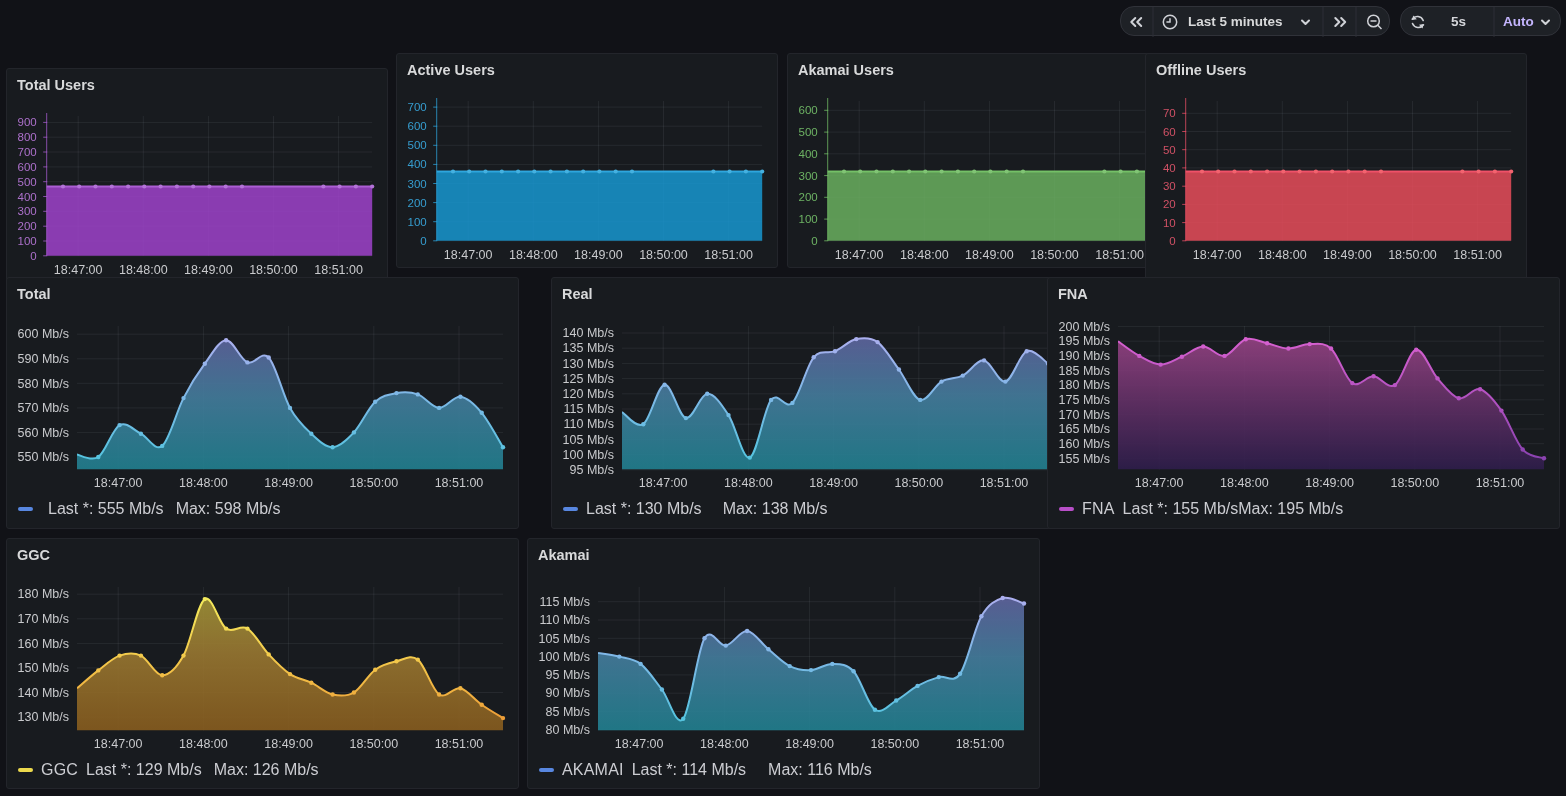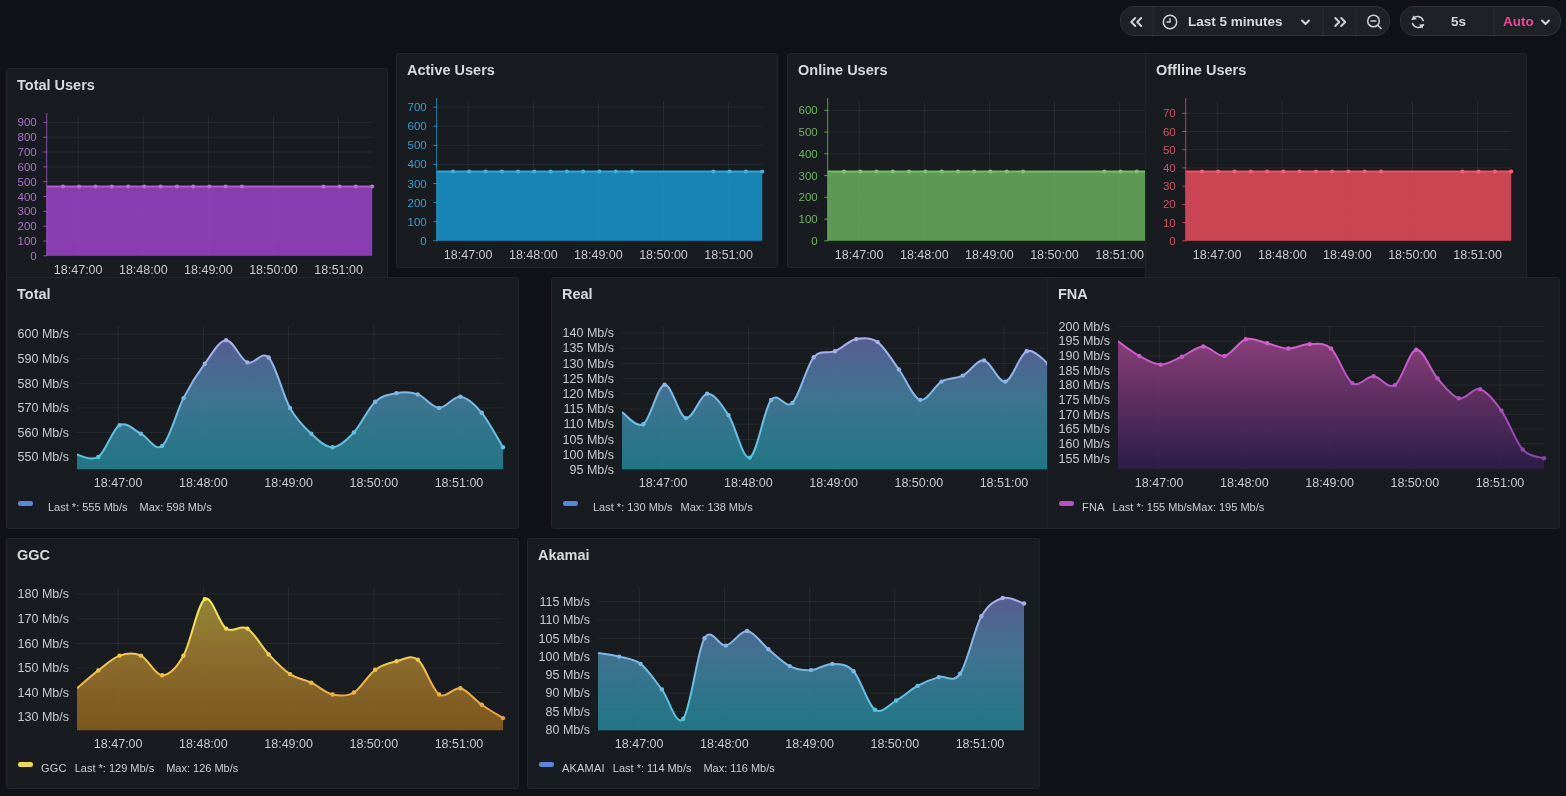--- a/index.html
+++ b/index.html
@@ -1,18 +1,18 @@
 <!DOCTYPE html>
 <html><head><meta charset="utf-8"><style>
 *{margin:0;padding:0;box-sizing:border-box}
 html,body{width:1566px;height:796px;background:#111217;font-family:"Liberation Sans",sans-serif;overflow:hidden;position:relative}
 .panel{position:absolute;background:#181b1f;border:1px solid #23252b;border-radius:3px}
 .ptitle{position:absolute;left:0;right:0;top:6px;text-align:left;padding-left:10px;font-size:14.5px;font-weight:700;color:#d8d9da;line-height:20px}
 .tbgroup{position:absolute;top:6px;height:30px;background:#1e2126;border:1px solid #303239;border-radius:14px}
-.legend{position:absolute;left:11px;top:223px;height:16px;display:flex;font-size:11px;color:#cccdd2}
+.legend{position:absolute;left:11px;top:223px;height:16px;display:flex;align-items:center;font-size:16px;color:#cccdd2}
 .sw{display:inline-block;width:15px;height:4.5px;border-radius:2.2px;margin-right:8px}
 .lname{margin-right:8px;letter-spacing:0.2px}
 .lval{}
 </style></head>
 <body>
 
 <div class="tbgroup" style="left:1120px;width:270px">
   <svg width="270" height="30" style="position:absolute;left:0;top:0">
     <line x1="32" x2="32" y1="0" y2="30" stroke="#2c2f36"></line>
     <line x1="202" x2="202" y1="0" y2="30" stroke="#2c2f36"></line>
@@ -43,21 +43,21 @@
     </g>
     <g fill="#d0d2d7">
         <path d="M12.2,8.6 L11.1,13.1 L15.8,12.3 Z"></path>
         <path d="M21.6,21.4 L22.6,16.9 L18,17.7 Z"></path>
       </g>
     <g stroke="#d0d2d7" stroke-width="2" fill="none" stroke-linecap="round" stroke-linejoin="round">
       <polyline points="141,13.5 144.5,17 148,13.5"></polyline>
     </g>
   </svg>
   <span style="position:absolute;left:50px;top:7px;font-size:13.5px;font-weight:600;color:#d5d6da">5s</span>
-  <span style="position:absolute;left:102px;top:7px;font-size:13.5px;font-weight:600;color:#ec4899">Auto</span>
+  <span style="position:absolute;left:102px;top:7px;font-size:13.5px;font-weight:600;color:#c4b5fd">Auto</span>
 </div>
 
 <div class="panel" style="left:6px;top:68px;width:382px;height:215px">
     <div class="ptitle">Total Users</div>
     <svg width="382" height="215" style="position:absolute;left:0;top:0" font-family="Liberation Sans, sans-serif">
       <line x1="39.7" x2="365.2" y1="186.8" y2="186.8" stroke="rgba(204,212,228,0.08)" stroke-width="1"></line>
       <line x1="39.7" x2="365.2" y1="172.0" y2="172.0" stroke="rgba(204,212,228,0.08)" stroke-width="1"></line>
       <line x1="39.7" x2="365.2" y1="157.2" y2="157.2" stroke="rgba(204,212,228,0.08)" stroke-width="1"></line>
       <line x1="39.7" x2="365.2" y1="142.3" y2="142.3" stroke="rgba(204,212,228,0.08)" stroke-width="1"></line>
       <line x1="39.7" x2="365.2" y1="127.5" y2="127.5" stroke="rgba(204,212,228,0.08)" stroke-width="1"></line>
@@ -169,21 +169,21 @@
       <text x="29.700000000000003" y="76.2" text-anchor="end" fill="#38a8de" font-size="11.5" fill-opacity="0.92">600</text>
       <text x="29.700000000000003" y="57.1" text-anchor="end" fill="#38a8de" font-size="11.5" fill-opacity="0.92">700</text>
       <text x="71.2" y="204.5" text-anchor="middle" fill="#c9cacd" font-size="12.5">18:47:00</text>
       <text x="136.3" y="204.5" text-anchor="middle" fill="#c9cacd" font-size="12.5">18:48:00</text>
       <text x="201.4" y="204.5" text-anchor="middle" fill="#c9cacd" font-size="12.5">18:49:00</text>
       <text x="266.5" y="204.5" text-anchor="middle" fill="#c9cacd" font-size="12.5">18:50:00</text>
       <text x="331.6" y="204.5" text-anchor="middle" fill="#c9cacd" font-size="12.5">18:51:00</text>
     </svg>
   </div>
 <div class="panel" style="left:787px;top:53px;width:382px;height:215px">
-    <div class="ptitle">Online Users</div>
+    <div class="ptitle">Akamai Users</div>
     <svg width="382" height="215" style="position:absolute;left:0;top:0" font-family="Liberation Sans, sans-serif">
       <line x1="39.7" x2="365.2" y1="186.8" y2="186.8" stroke="rgba(204,212,228,0.08)" stroke-width="1"></line>
       <line x1="39.7" x2="365.2" y1="165.1" y2="165.1" stroke="rgba(204,212,228,0.08)" stroke-width="1"></line>
       <line x1="39.7" x2="365.2" y1="143.3" y2="143.3" stroke="rgba(204,212,228,0.08)" stroke-width="1"></line>
       <line x1="39.7" x2="365.2" y1="121.6" y2="121.6" stroke="rgba(204,212,228,0.08)" stroke-width="1"></line>
       <line x1="39.7" x2="365.2" y1="99.8" y2="99.8" stroke="rgba(204,212,228,0.08)" stroke-width="1"></line>
       <line x1="39.7" x2="365.2" y1="78.1" y2="78.1" stroke="rgba(204,212,228,0.08)" stroke-width="1"></line>
       <line x1="39.7" x2="365.2" y1="56.3" y2="56.3" stroke="rgba(204,212,228,0.08)" stroke-width="1"></line>
       <line x1="71.2" x2="71.2" y1="47.0" y2="186.8" stroke="rgba(204,212,228,0.08)" stroke-width="1"></line>
       <line x1="136.3" x2="136.3" y1="47.0" y2="186.8" stroke="rgba(204,212,228,0.08)" stroke-width="1"></line>
@@ -423,22 +423,22 @@
       <text x="62.0" y="74.4" text-anchor="end" fill="#c9cacd" font-size="12.5">135 Mb/s</text>
       <text x="62.0" y="59.2" text-anchor="end" fill="#c9cacd" font-size="12.5">140 Mb/s</text>
       <text x="111.2" y="208.5" text-anchor="middle" fill="#c9cacd" font-size="12.5">18:47:00</text>
       <text x="196.4" y="208.5" text-anchor="middle" fill="#c9cacd" font-size="12.5">18:48:00</text>
       <text x="281.6" y="208.5" text-anchor="middle" fill="#c9cacd" font-size="12.5">18:49:00</text>
       <text x="366.8" y="208.5" text-anchor="middle" fill="#c9cacd" font-size="12.5">18:50:00</text>
       <text x="452.0" y="208.5" text-anchor="middle" fill="#c9cacd" font-size="12.5">18:51:00</text>
     </svg>
     <div class="legend">
       <span class="sw" style="background:#5887e0"></span>
-      <span class="lval" style="margin-left:7px">Last *: 130 Mb/s</span>
-      <span class="lval" style="margin-left:8px">Max: 138 Mb/s</span>
+      <span class="lval" style="">Last *: 130 Mb/s</span>
+      <span class="lval" style="margin-left:21px">Max: 138 Mb/s</span>
     </div>
   </div>
 <div class="panel" style="left:1047px;top:277px;width:513px;height:252px">
     <div class="ptitle">FNA</div>
     <svg width="513" height="252" style="position:absolute;left:0;top:0" font-family="Liberation Sans, sans-serif">
       <defs>
         <linearGradient id="lg7" gradientUnits="userSpaceOnUse" x1="0" y1="48.0" x2="0" y2="191.5">
           <stop offset="0%" stop-color="#df63d3"></stop>
           <stop offset="100%" stop-color="#8440ae"></stop>
         </linearGradient>
@@ -645,14 +645,14 @@
       <text x="111.2" y="208.5" text-anchor="middle" fill="#c9cacd" font-size="12.5">18:47:00</text>
       <text x="196.4" y="208.5" text-anchor="middle" fill="#c9cacd" font-size="12.5">18:48:00</text>
       <text x="281.6" y="208.5" text-anchor="middle" fill="#c9cacd" font-size="12.5">18:49:00</text>
       <text x="366.8" y="208.5" text-anchor="middle" fill="#c9cacd" font-size="12.5">18:50:00</text>
       <text x="452.0" y="208.5" text-anchor="middle" fill="#c9cacd" font-size="12.5">18:51:00</text>
     </svg>
     <div class="legend">
       <span class="sw" style="background:#5887e0"></span>
       <span class="lname">AKAMAI</span>
       <span class="lval">Last *: 114 Mb/s</span>
-      <span class="lval" style="margin-left:12px">Max: 116 Mb/s</span>
+      <span class="lval" style="margin-left:22px">Max: 116 Mb/s</span>
     </div>
   </div>
 </body></html>

